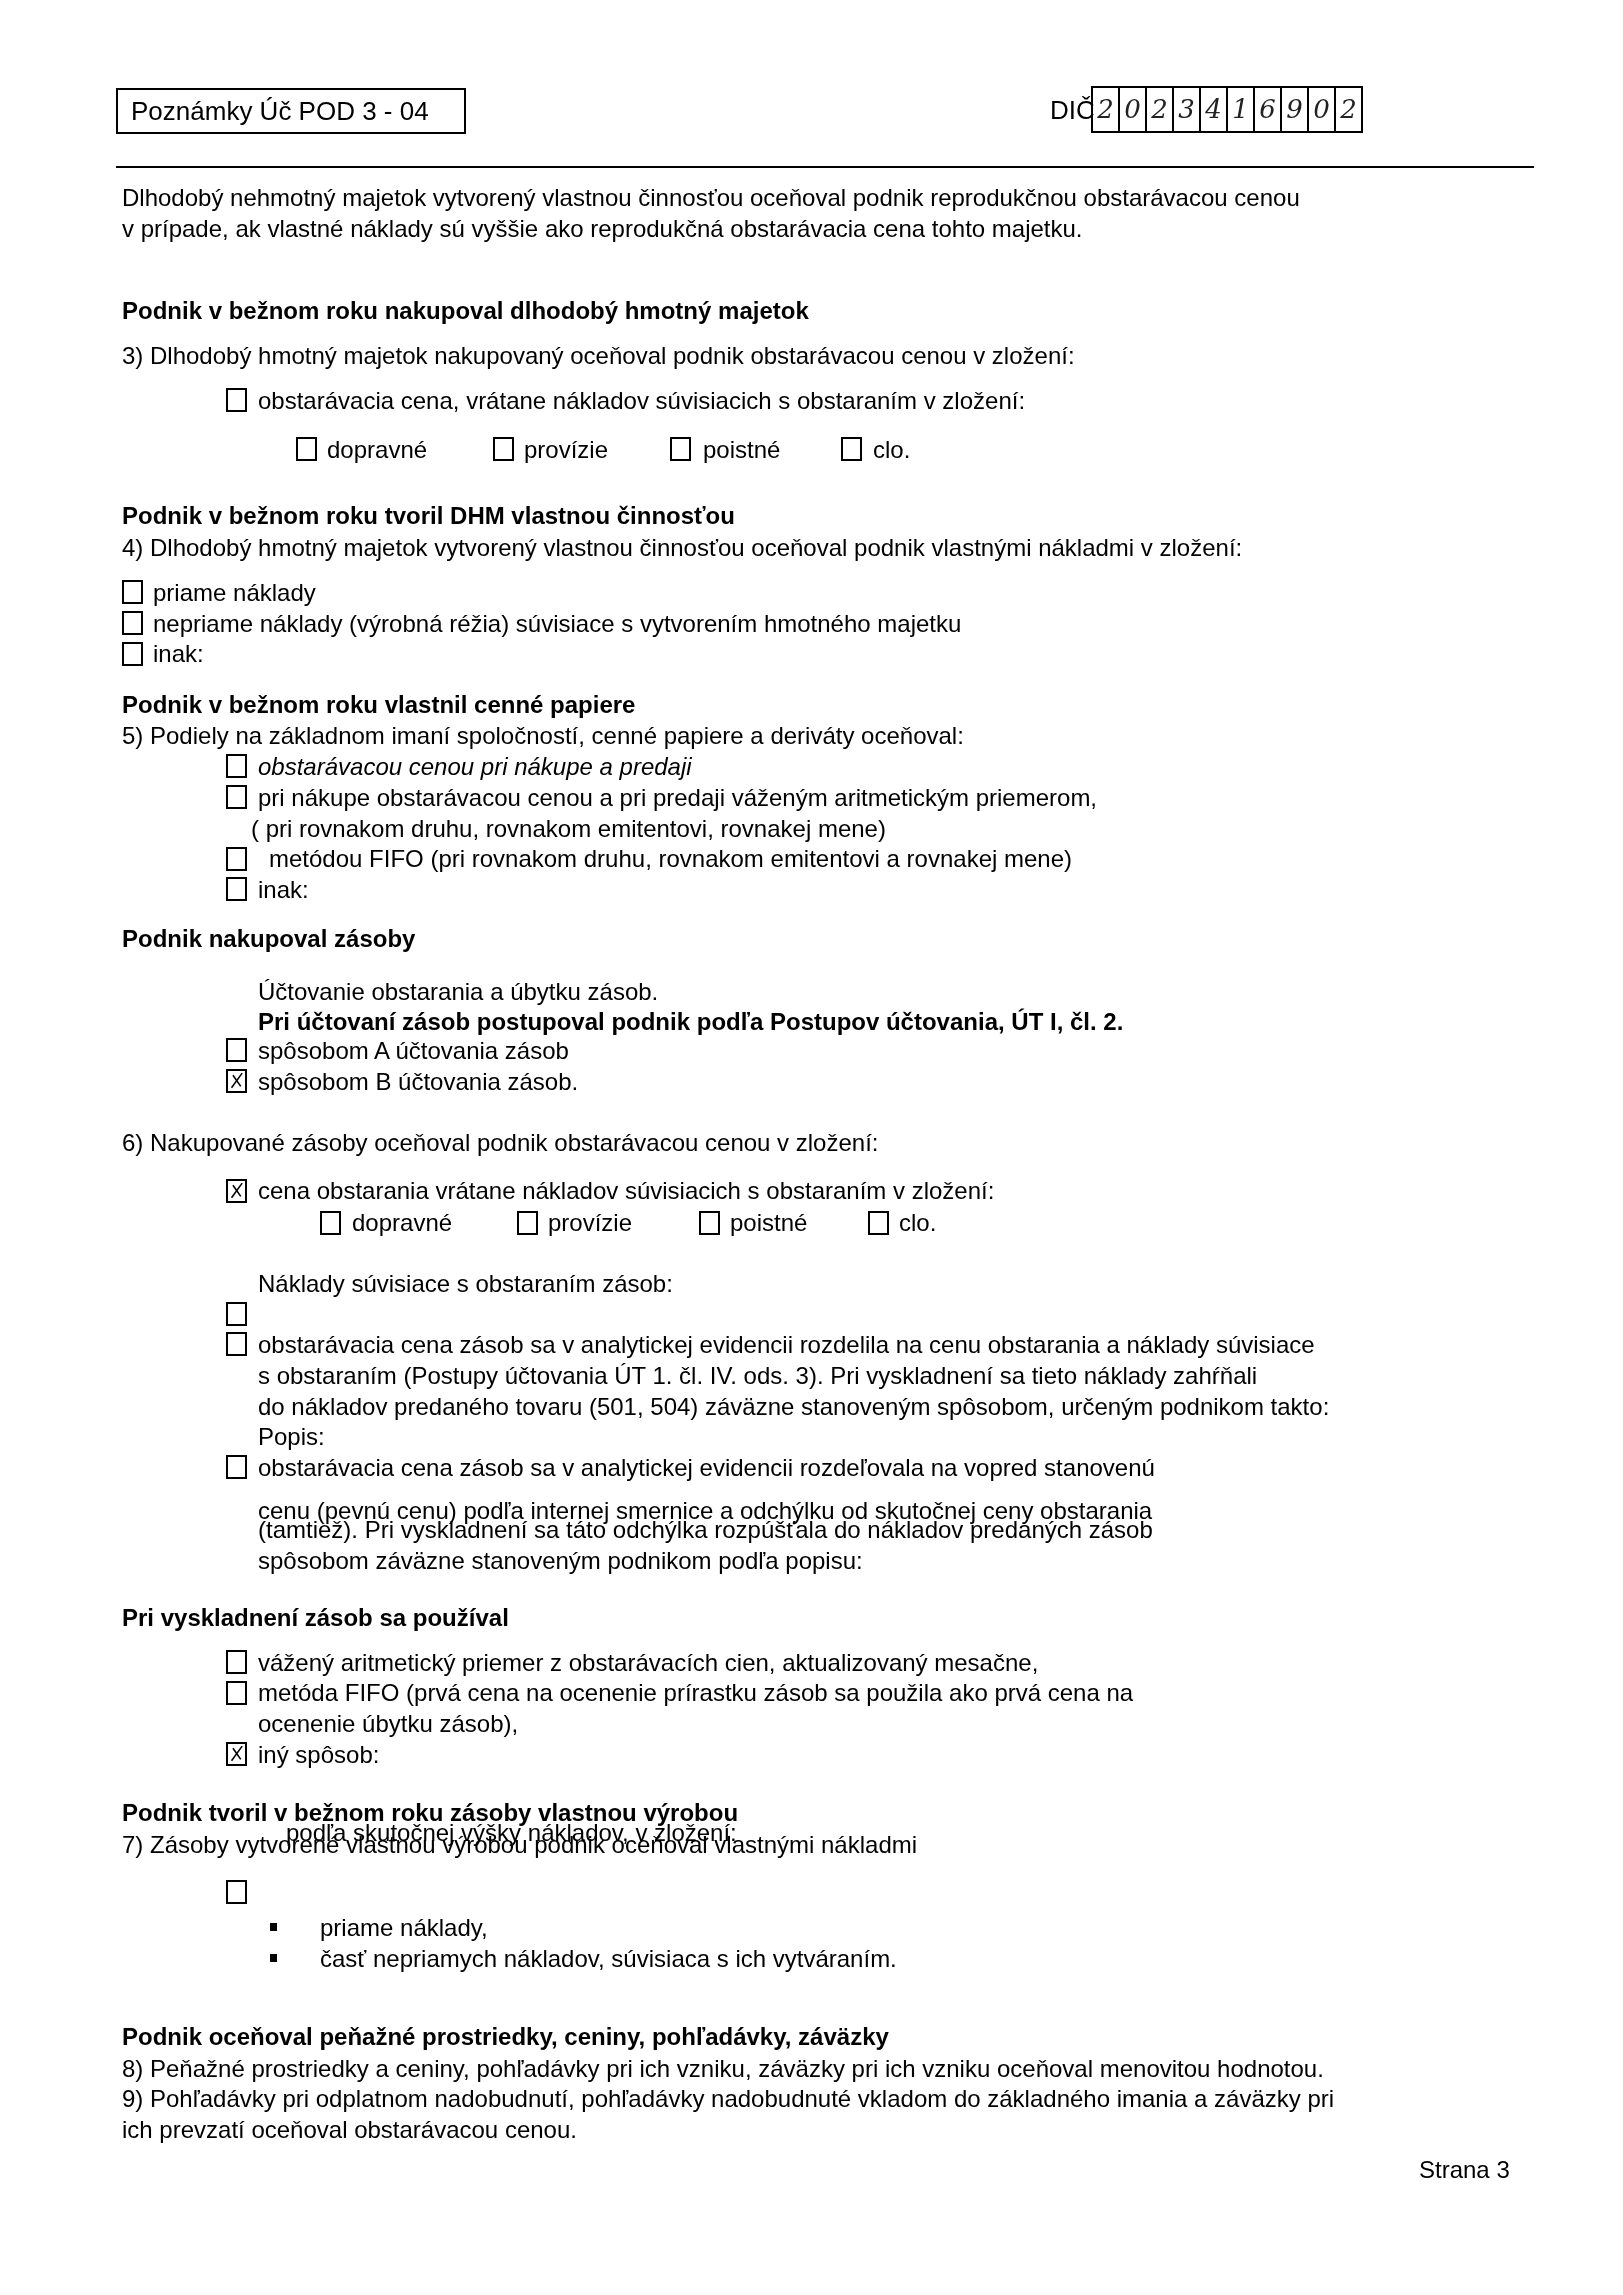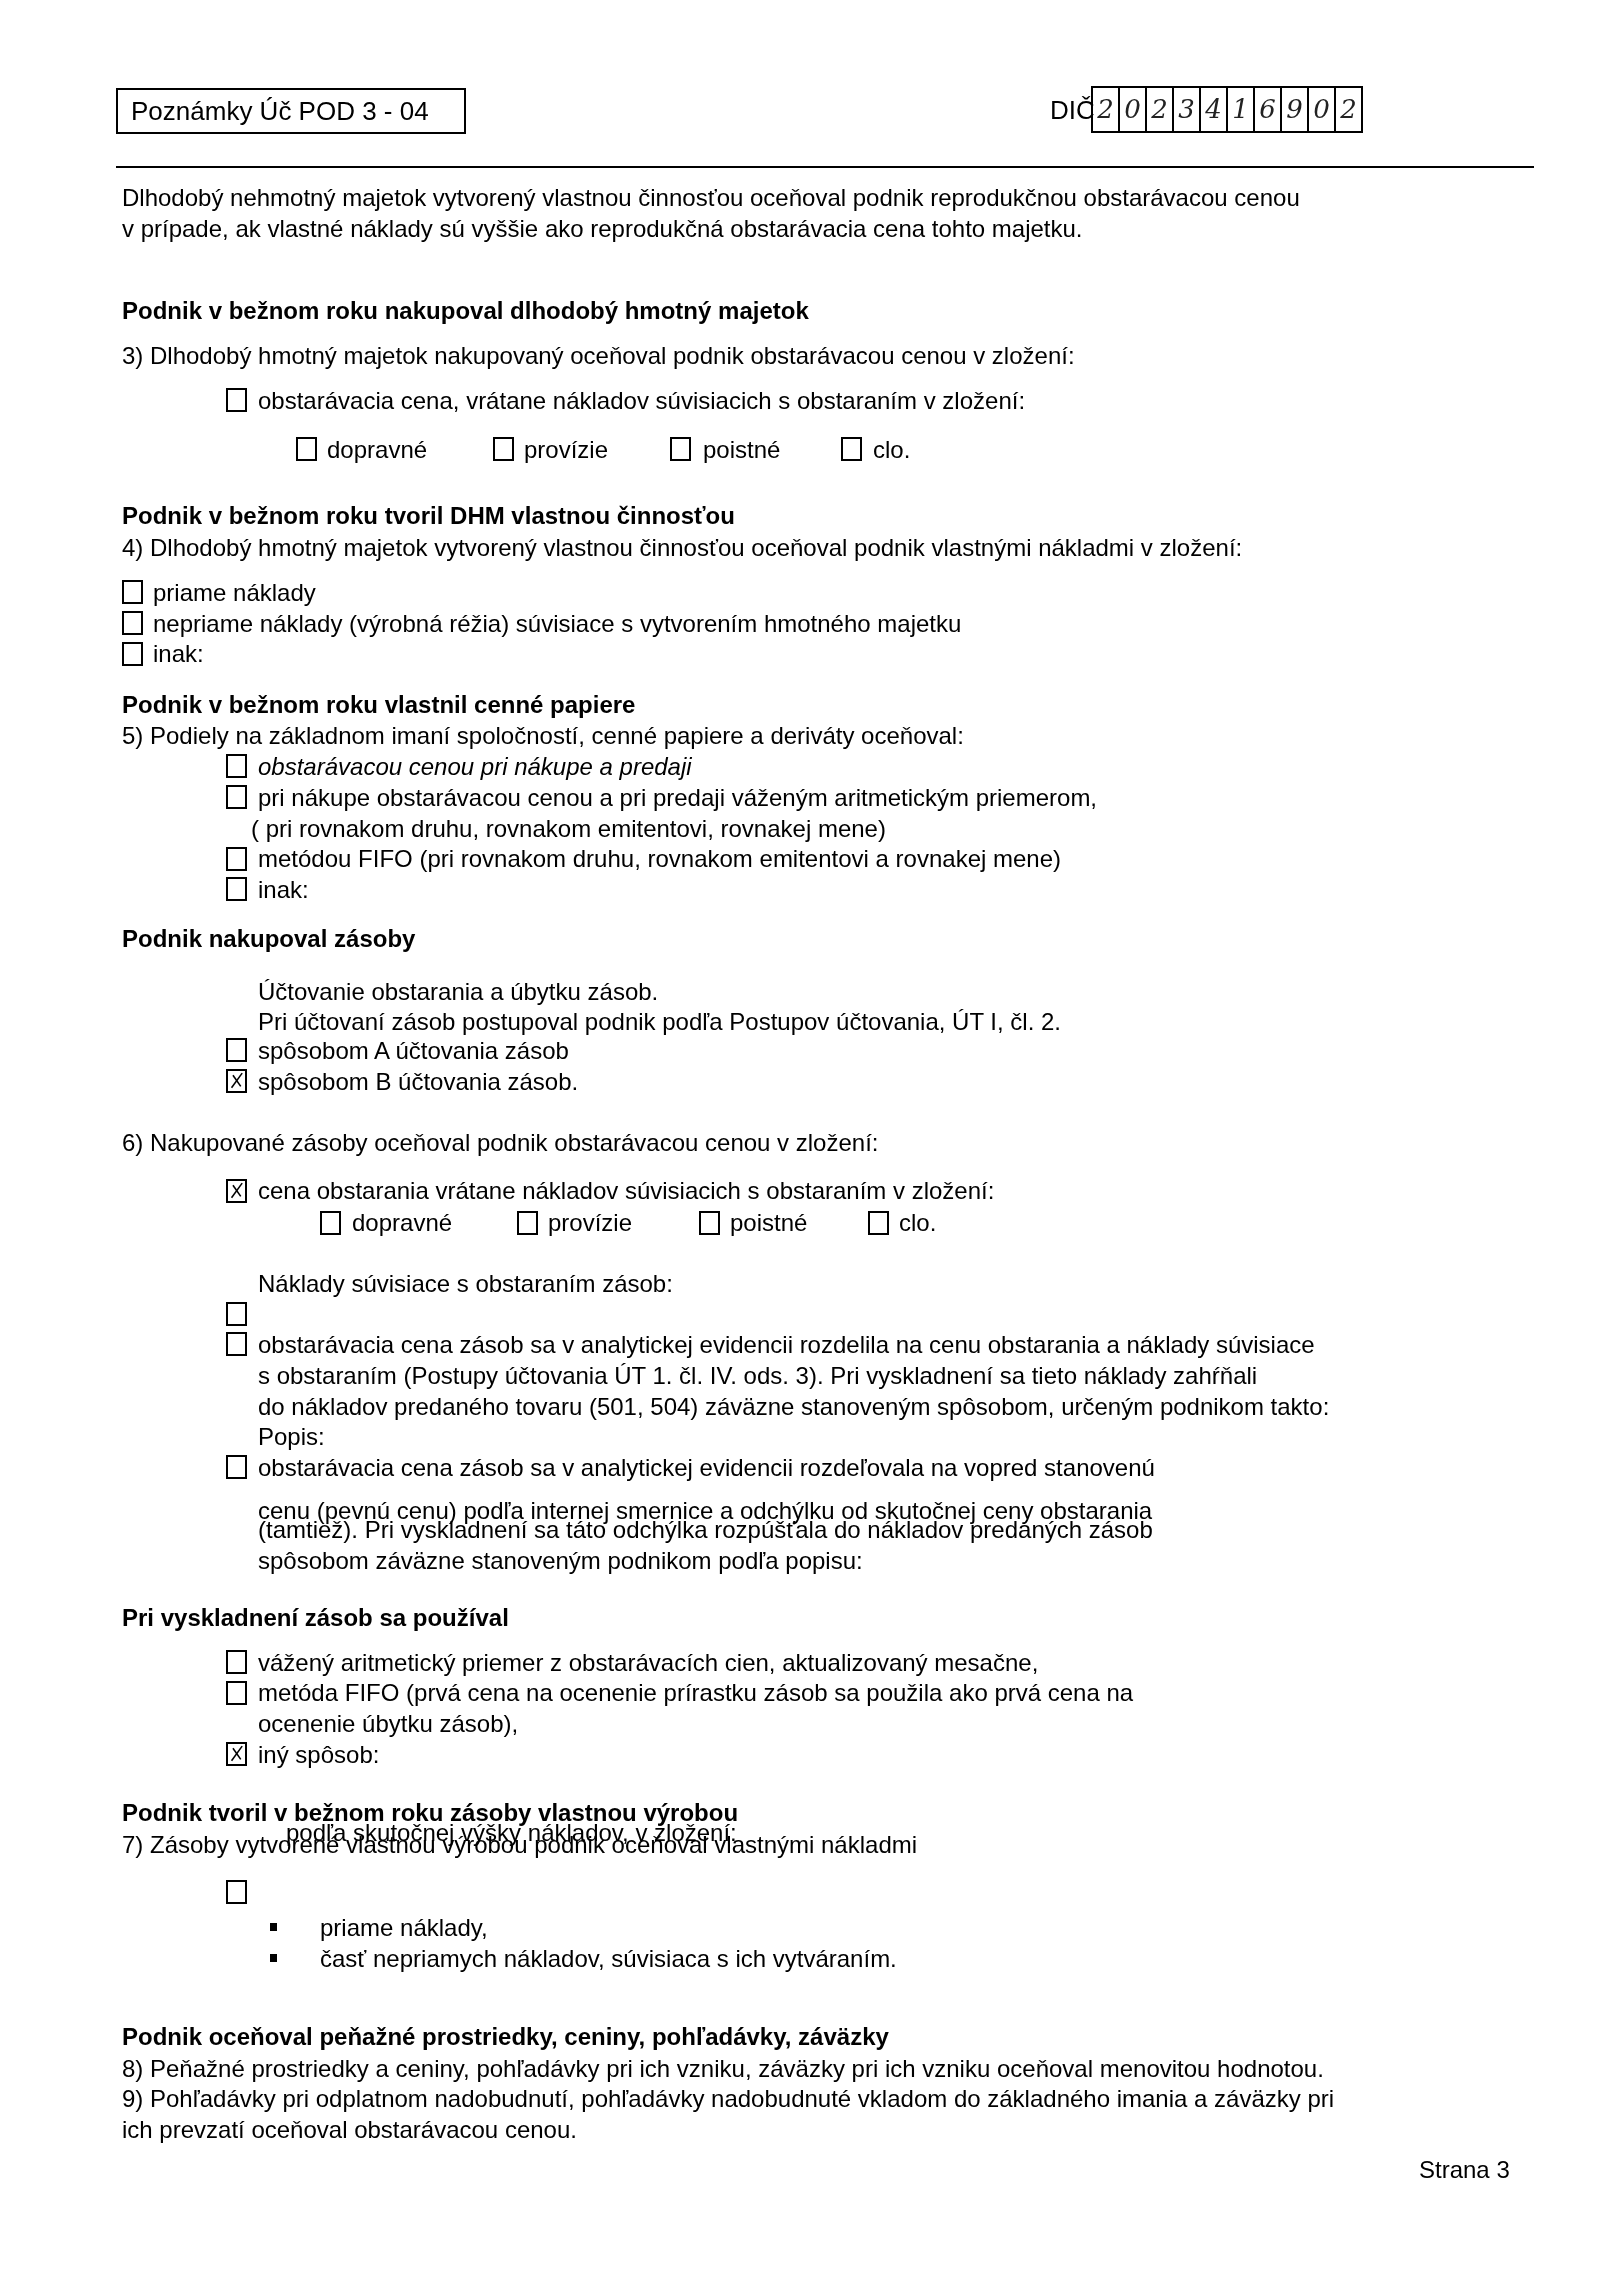--- a/index.html
+++ b/index.html
@@ -89,27 +89,27 @@
   <div class="abs txt" style="left:153px; top:638px;">inak:</div>
 
   <div class="abs txt bold" style="left:122px; top:689px;">Podnik v bežnom roku vlastnil cenné papiere</div>
   <div class="abs txt" style="left:122px; top:720px;">5) Podiely na základnom imaní spoločností, cenné papiere a deriváty oceňoval:</div>
   <div class="cb" style="left:226px; top:754px;"></div>
   <div class="abs txt" style="left:258px; top:751px;font-style:italic;">obstarávacou cenou  pri nákupe a predaji</div>
   <div class="cb" style="left:226px; top:785px;"></div>
   <div class="abs txt" style="left:258px; top:782px;">pri nákupe obstarávacou cenou a pri predaji váženým aritmetickým priemerom,</div>
   <div class="abs txt" style="left:251px; top:813px;text-align:right;">( pri rovnakom druhu, rovnakom emitentovi, rovnakej mene)</div>
   <div class="cb" style="left:226px; top:847px;"></div>
-  <div class="abs txt" style="left:258px; top:843px;">metódou FIFO (pri rovnakom druhu, rovnakom emitentovi a rovnakej mene)</div>
+  <div class="abs txt" style="left:269px; top:843px;">metódou FIFO (pri rovnakom druhu, rovnakom emitentovi a rovnakej mene)</div>
   <div class="cb" style="left:226px; top:877px;"></div>
   <div class="abs txt" style="left:258px; top:874px;">inak:</div>
 
   <div class="abs txt bold" style="left:122px; top:923px;">Podnik nakupoval zásoby</div>
   <div class="abs txt" style="left:258px; top:976px;">Účtovanie obstarania a úbytku zásob.</div>
-  <div class="abs txt" style="left:258px; top:1006px;">Pri účtovaní zásob postupoval podnik podľa Postupov účtovania, ÚT I, čl. 2.</div>
+  <div class="abs txt" style="left:258px; top:1006px;font-weight:bold;">Pri účtovaní zásob postupoval podnik podľa Postupov účtovania, ÚT I, čl. 2.</div>
   <div class="cb" style="left:226px; top:1038px;"></div>
   <div class="abs txt" style="left:258px; top:1035px;">spôsobom A účtovania zásob</div>
   <div class="cb" style="left:226px; top:1069px;" aria-checked="true">
       <svg viewBox="0 0 24 28" preserveAspectRatio="none">
         <path d="M20 3 L5 24" stroke="#000" stroke-width="2.2" fill="none"></path>
         <path d="M7 6 L18 22" stroke="#000" stroke-width="2.2" fill="none"></path>
       </svg>
     </div>
   <div class="abs txt" style="left:258px; top:1066px;">spôsobom B účtovania zásob.</div>
 

